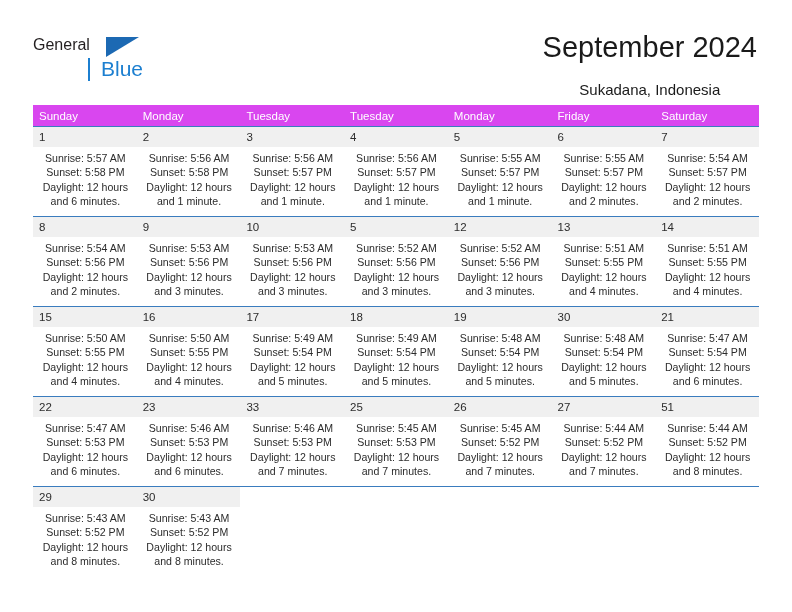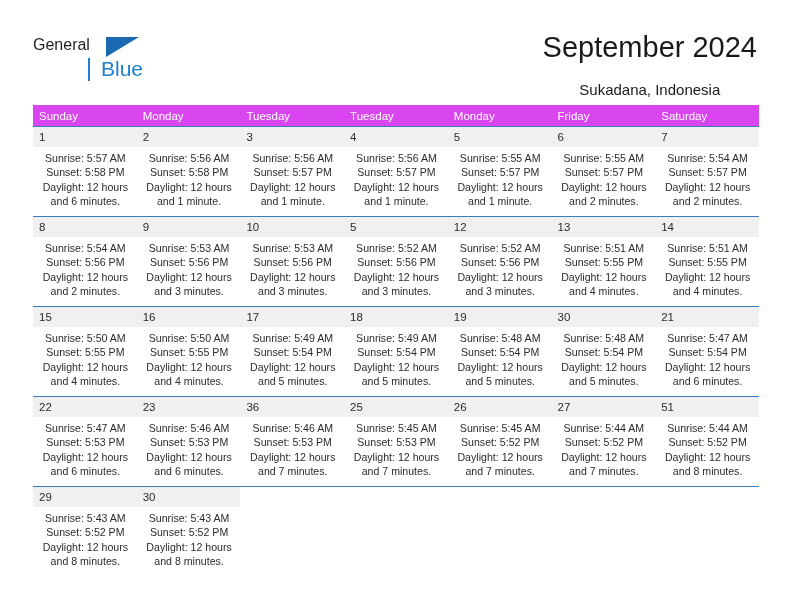--- a/index.html
+++ b/index.html
@@ -388,21 +388,21 @@
             <td class="">
               <div class="daynum">23</div>
               <div class="cellbody">
                 <div>Sunrise: 5:46 AM</div>
                 <div>Sunset: 5:53 PM</div>
                 <div>Daylight: 12 hours</div>
                 <div>and 6 minutes.</div>
               </div>
             </td>
             <td class="">
-              <div class="daynum">36</div>
+              <div class="daynum">33</div>
               <div class="cellbody">
                 <div>Sunrise: 5:46 AM</div>
                 <div>Sunset: 5:53 PM</div>
                 <div>Daylight: 12 hours</div>
                 <div>and 7 minutes.</div>
               </div>
             </td>
             <td class="">
               <div class="daynum">25</div>
               <div class="cellbody">

